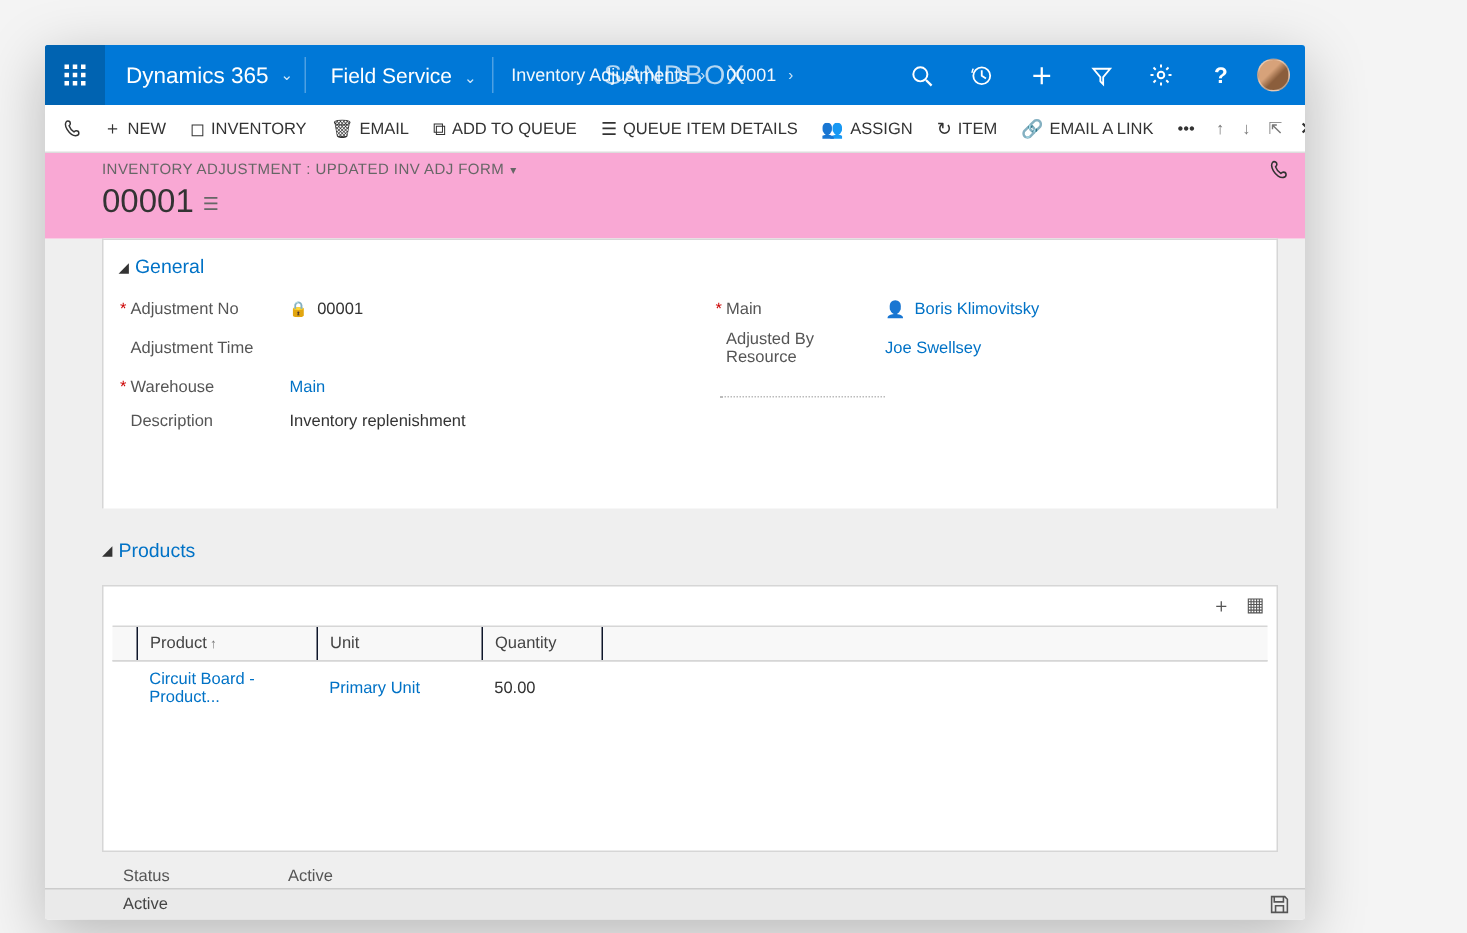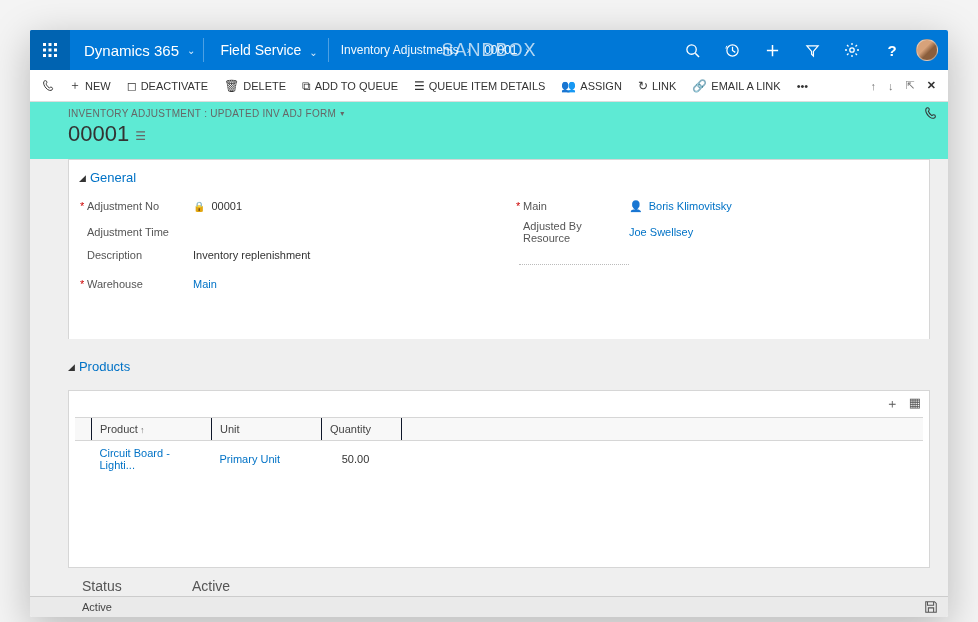--- a/index.html
+++ b/index.html
@@ -3,21 +3,21 @@
   <meta charset="utf-8">
   <style>
     * { margin: 0; padding: 0; box-sizing: border-box; }
     body {
       font-family: 'Segoe UI', Tahoma, sans-serif;
       font-size: 12px;
       background: #f4f4f4;
       padding: 30px;
     }
     .app-frame {
-      width: 918px;
+      width: 840px;
       background: #fff;
       box-shadow: 0 10px 40px rgba(0,0,0,0.25);
       border-radius: 2px;
       overflow: hidden;
       position: relative;
     }
     
     .topnav {
       background: #0078d7;
       height: 40px;
@@ -130,21 +130,21 @@
     .cmdbar .cmd .ci { margin-right: 4px; font-size: 12px; color:#333; }
     .cmdbar .right {
       margin-left: auto;
       display: flex;
       align-items: center;
     }
     .cmdbar .right .cmd { padding: 0 6px; color:#777; }
     .cmdbar .phone-ic { padding: 0 6px; }
     
     .formbar {
-      background: #5eead4;
+      background: #f9a8d4;
       padding: 6px 18px 12px 38px;
       position:relative;
     }
     .formbar .form-sub {
       font-size: 10px;
       color: #666;
       letter-spacing:.3px;
       display:flex;align-items:center;
     }
     .formbar .form-sub .dd { margin-left:4px; font-size:8px; }
@@ -240,27 +240,27 @@
       padding:5px 8px;
       background:#f8f8f8;
     }
     table.datagrid thead th .sort { font-size:9px; margin-left:2px; color:#777; }
     table.datagrid thead th + th { border-left:1px solid #0f172a; }
     table.datagrid tbody td {
       padding:6px 8px;
       color:#333;
     }
     table.datagrid tbody td.link { color:#0072c6; cursor:pointer; }
-    table.datagrid tbody td.num { text-align:center; padding-right:20px; }
+    table.datagrid tbody td.num { text-align:left; padding-right:20px; }
     .grid-spacer { height:90px; }
     
     .status-strip {
       background:#efefef;
       padding: 6px 18px 2px 52px;
-      font-size:14px;
+      font-size:11px;
       color:#555;
       display:grid;
       grid-template-columns:110px 1fr;
     }
     .footer-bar {
       background:#eaeaea;
       border-top:1px solid #ccc;
       padding:3px 10px 3px 52px;
       font-size:11px;
       color:#444;
@@ -358,41 +358,41 @@
       <svg width="13" height="13" viewBox="0 0 16 16">
           <path d="M4 2 C4 2 6 2 6 4 C6 5 5 6 5 6 C5 6 6 9 9 11 C9 11 10 10 11 10 C13 10 13 12 13 12 C13 14 10 15 7 13 C4 11 2 7 2 5 C2 3 3 2 4 2 Z" fill="none" stroke="#333" stroke-width="1.2"></path>
         </svg>
     </div>
     <div class="cmd">
         <span class="ci">＋</span>
         <span>NEW</span>
       </div>
     <div class="cmd">
         <span class="ci">◻</span>
-        <span>DEACTIVATE</span>
+        <span>INVENTORY</span>
       </div>
     <div class="cmd">
         <span class="ci">🗑</span>
-        <span>DELETE</span>
+        <span>EMAIL</span>
       </div>
     <div class="cmd">
         <span class="ci">⧉</span>
         <span>ADD TO QUEUE</span>
       </div>
     <div class="cmd">
         <span class="ci">☰</span>
         <span>QUEUE ITEM DETAILS</span>
       </div>
     <div class="cmd">
         <span class="ci">👥</span>
         <span>ASSIGN</span>
       </div>
     <div class="cmd">
         <span class="ci">↻</span>
-        <span>LINK</span>
+        <span>ITEM</span>
       </div>
     <div class="cmd">
         <span class="ci">🔗</span>
         <span>EMAIL A LINK</span>
       </div>
     <div class="cmd">
         <span>•••</span>
       </div>
     <div class="right">
       <div class="cmd">
@@ -438,30 +438,30 @@
           <div class="field-row">
             <div class="lbl req">Adjustment No</div>
             <div class="val">
               <span class="lock">🔒</span>
               <span>00001</span>
             </div>
           </div>
           <div class="field-row">
             <div class="lbl">Adjustment Time</div>
           </div>
+          <div class="field-row">
+            <div class="lbl req">Warehouse</div>
+            <div class="val link">
+                <span>Main</span>
+              </div>
+          </div>
           <div class="field-row" style="align-items:flex-start;padding-top:4px">
             <div class="lbl">Description</div>
             <div class="val">
                 <span>Inventory replenishment</span>
-              </div>
-          </div>
-          <div class="field-row">
-            <div class="lbl req">Warehouse</div>
-            <div class="val link">
-                <span>Main</span>
               </div>
           </div>
         </div>
 
         <div>
           <div class="field-row">
             <div class="lbl req">Main</div>
             <div class="val link">
               <span class="person-ic">👤</span>
               <span>Boris Klimovitsky</span>
@@ -505,21 +505,21 @@
             <th style="width:16px"></th>
             <th style="width:120px"><span>Product</span><span class="sort">↑</span></th>
             <th style="width:110px"><span>Unit</span></th>
             <th style="width:80px"><span>Quantity</span></th>
             <th></th>
           </tr>
         </thead>
         <tbody>
           <tr>
             <td></td>
-            <td class="link">Circuit Board - Lighti...</td>
+            <td class="link">Circuit Board - Product...</td>
             <td class="link">Primary Unit</td>
             <td class="num">50.00</td>
             <td></td>
           </tr>
         </tbody>
       </table>
       <div class="grid-spacer"></div>
     </div>
     <div style="height:4px"></div>
   </div>

